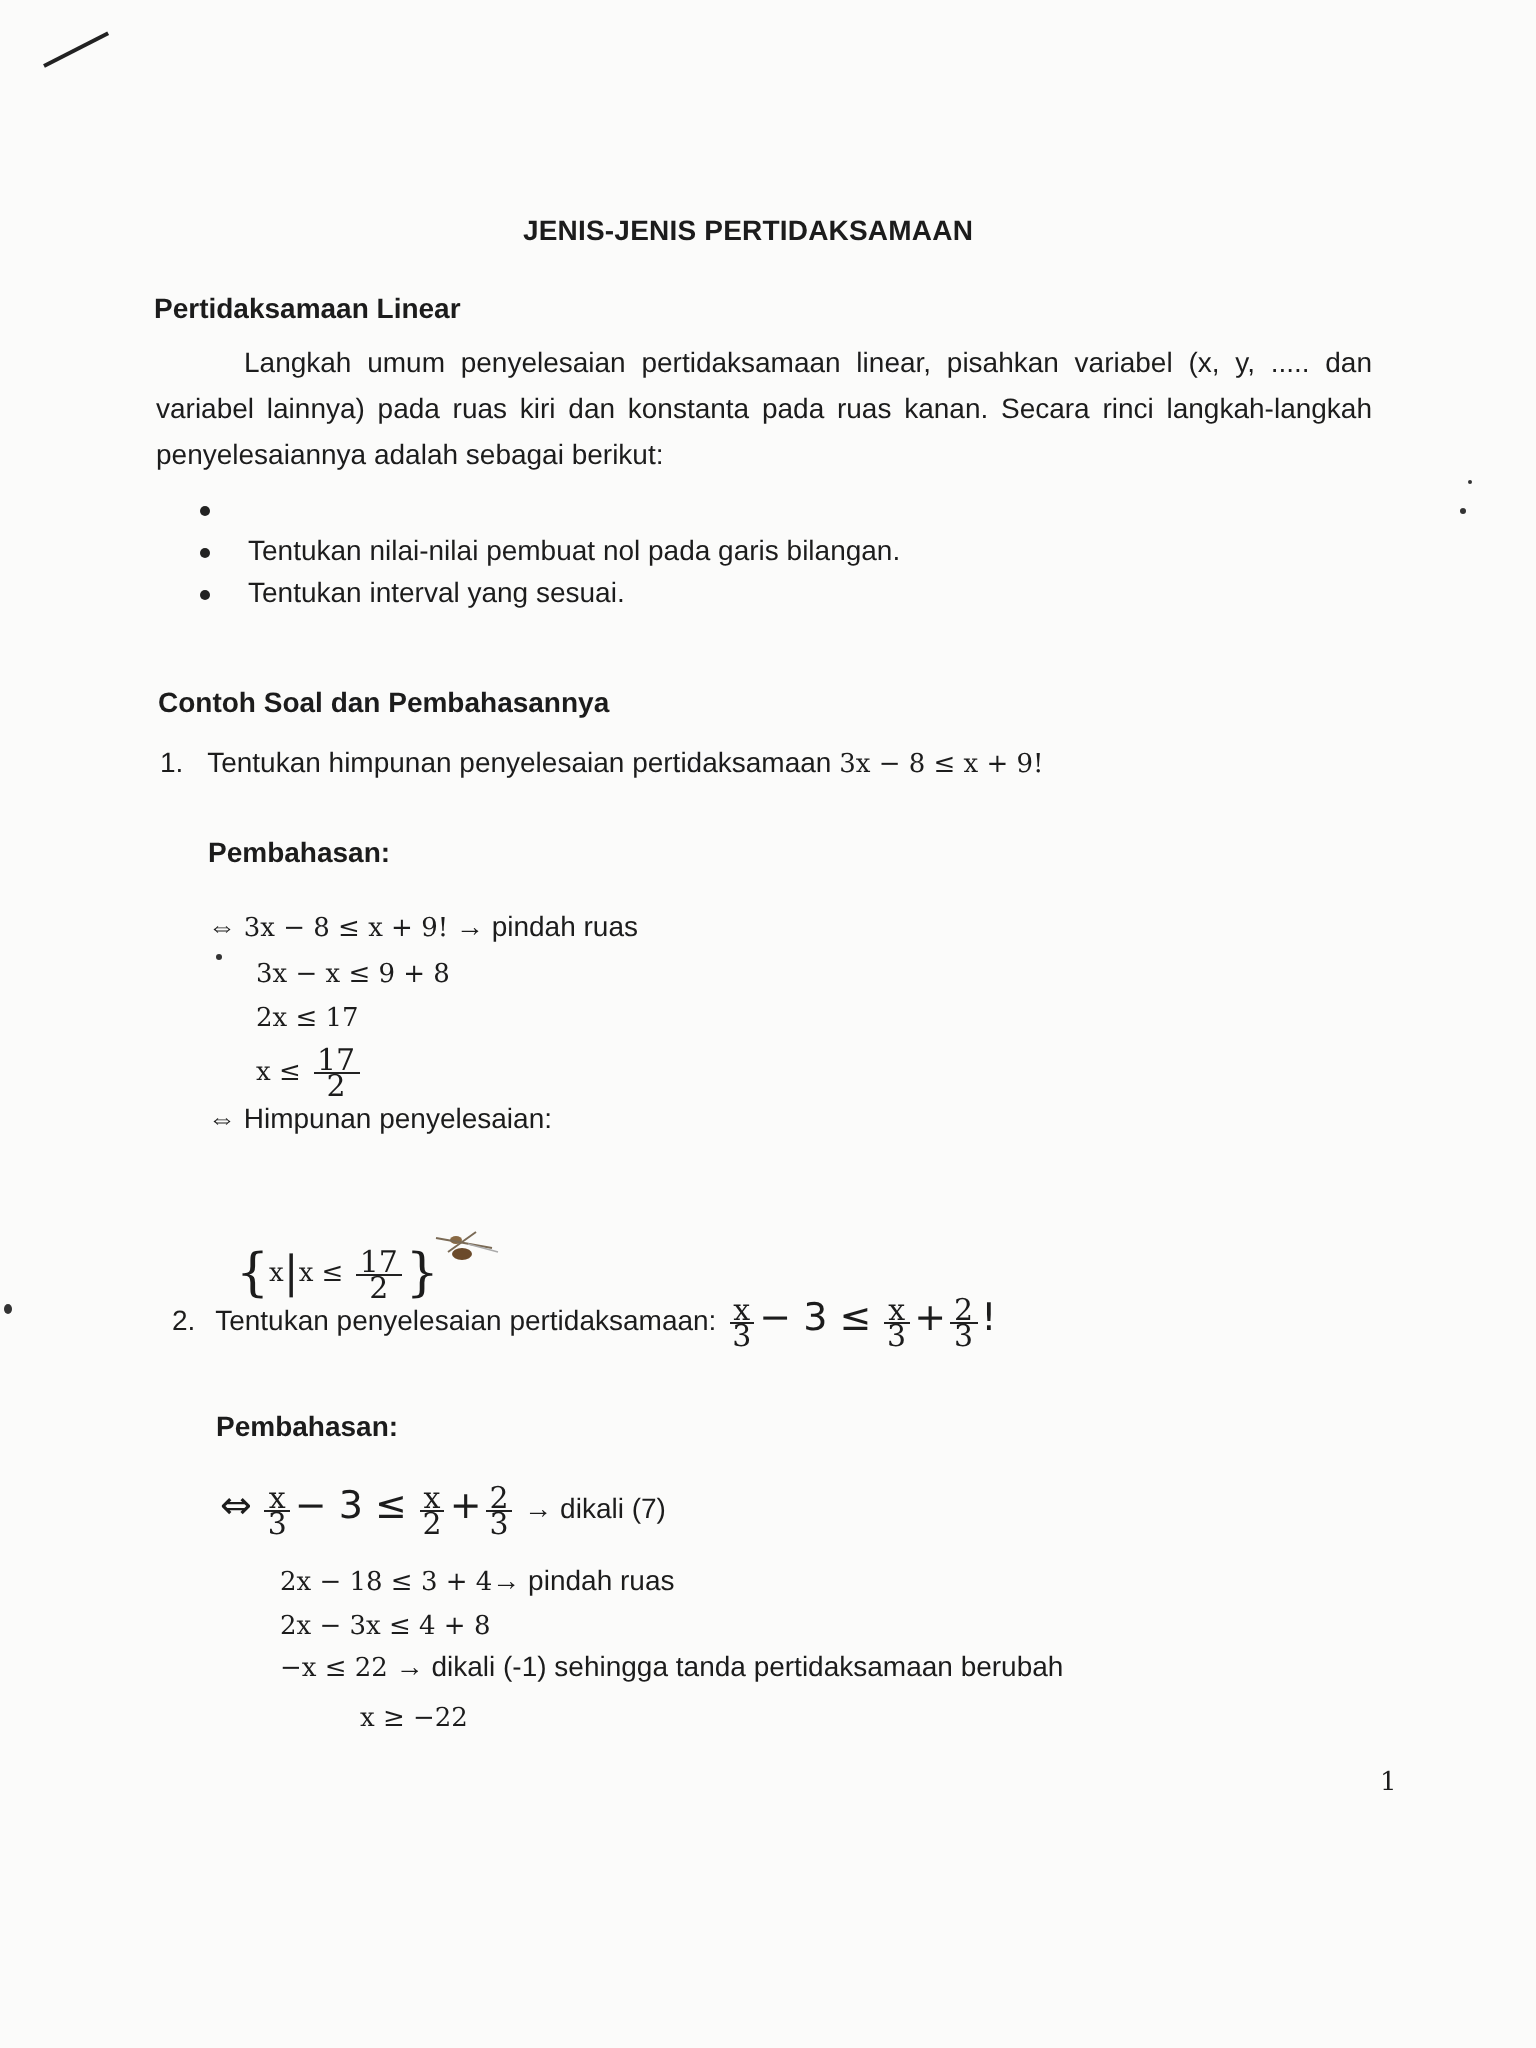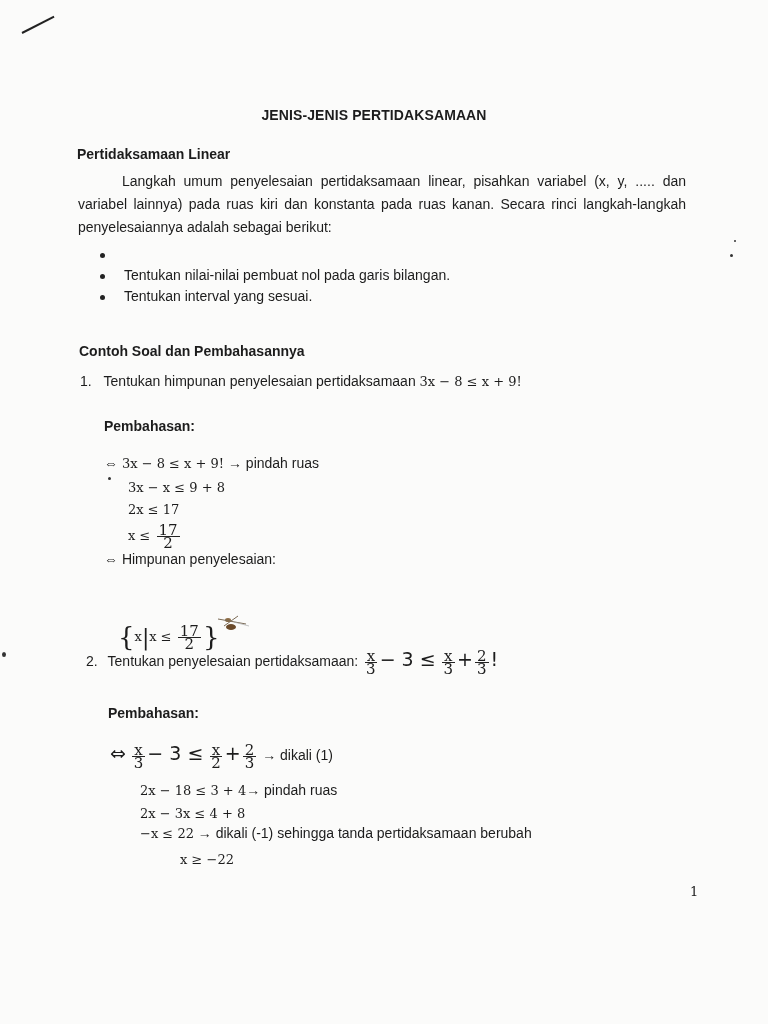--- a/index.html
+++ b/index.html
@@ -117,21 +117,21 @@
       <span class="num">x</span>
       <span class="den">3</span>
     </span><span class="big">− 3 ≤</span>
   <span class="frac">
       <span class="num">x</span>
       <span class="den">2</span>
     </span><span class="big">+</span><span class="frac">
       <span class="num">2</span>
       <span class="den">3</span>
     </span>
-  <span>→ dikali (1)</span>
+  <span>→ dikali (7)</span>
 </div>
 <div class="abs txt" style="left:140px;top:782px;">
   <span class="math">2x − 18 ≤ 3 + 4</span><span>→ pindah ruas</span>
 </div>
 <div class="abs math" style="left:140px;top:806px;">2x − 3x ≤ 4 + 8</div>
 <div class="abs txt" style="left:140px;top:825px;">
   <span class="math">−x ≤ 22</span>
   <span>→ dikali (-1) sehingga tanda pertidaksamaan berubah</span>
 </div>
 <div class="abs math" style="left:180px;top:852px;">x ≥ −22</div>

